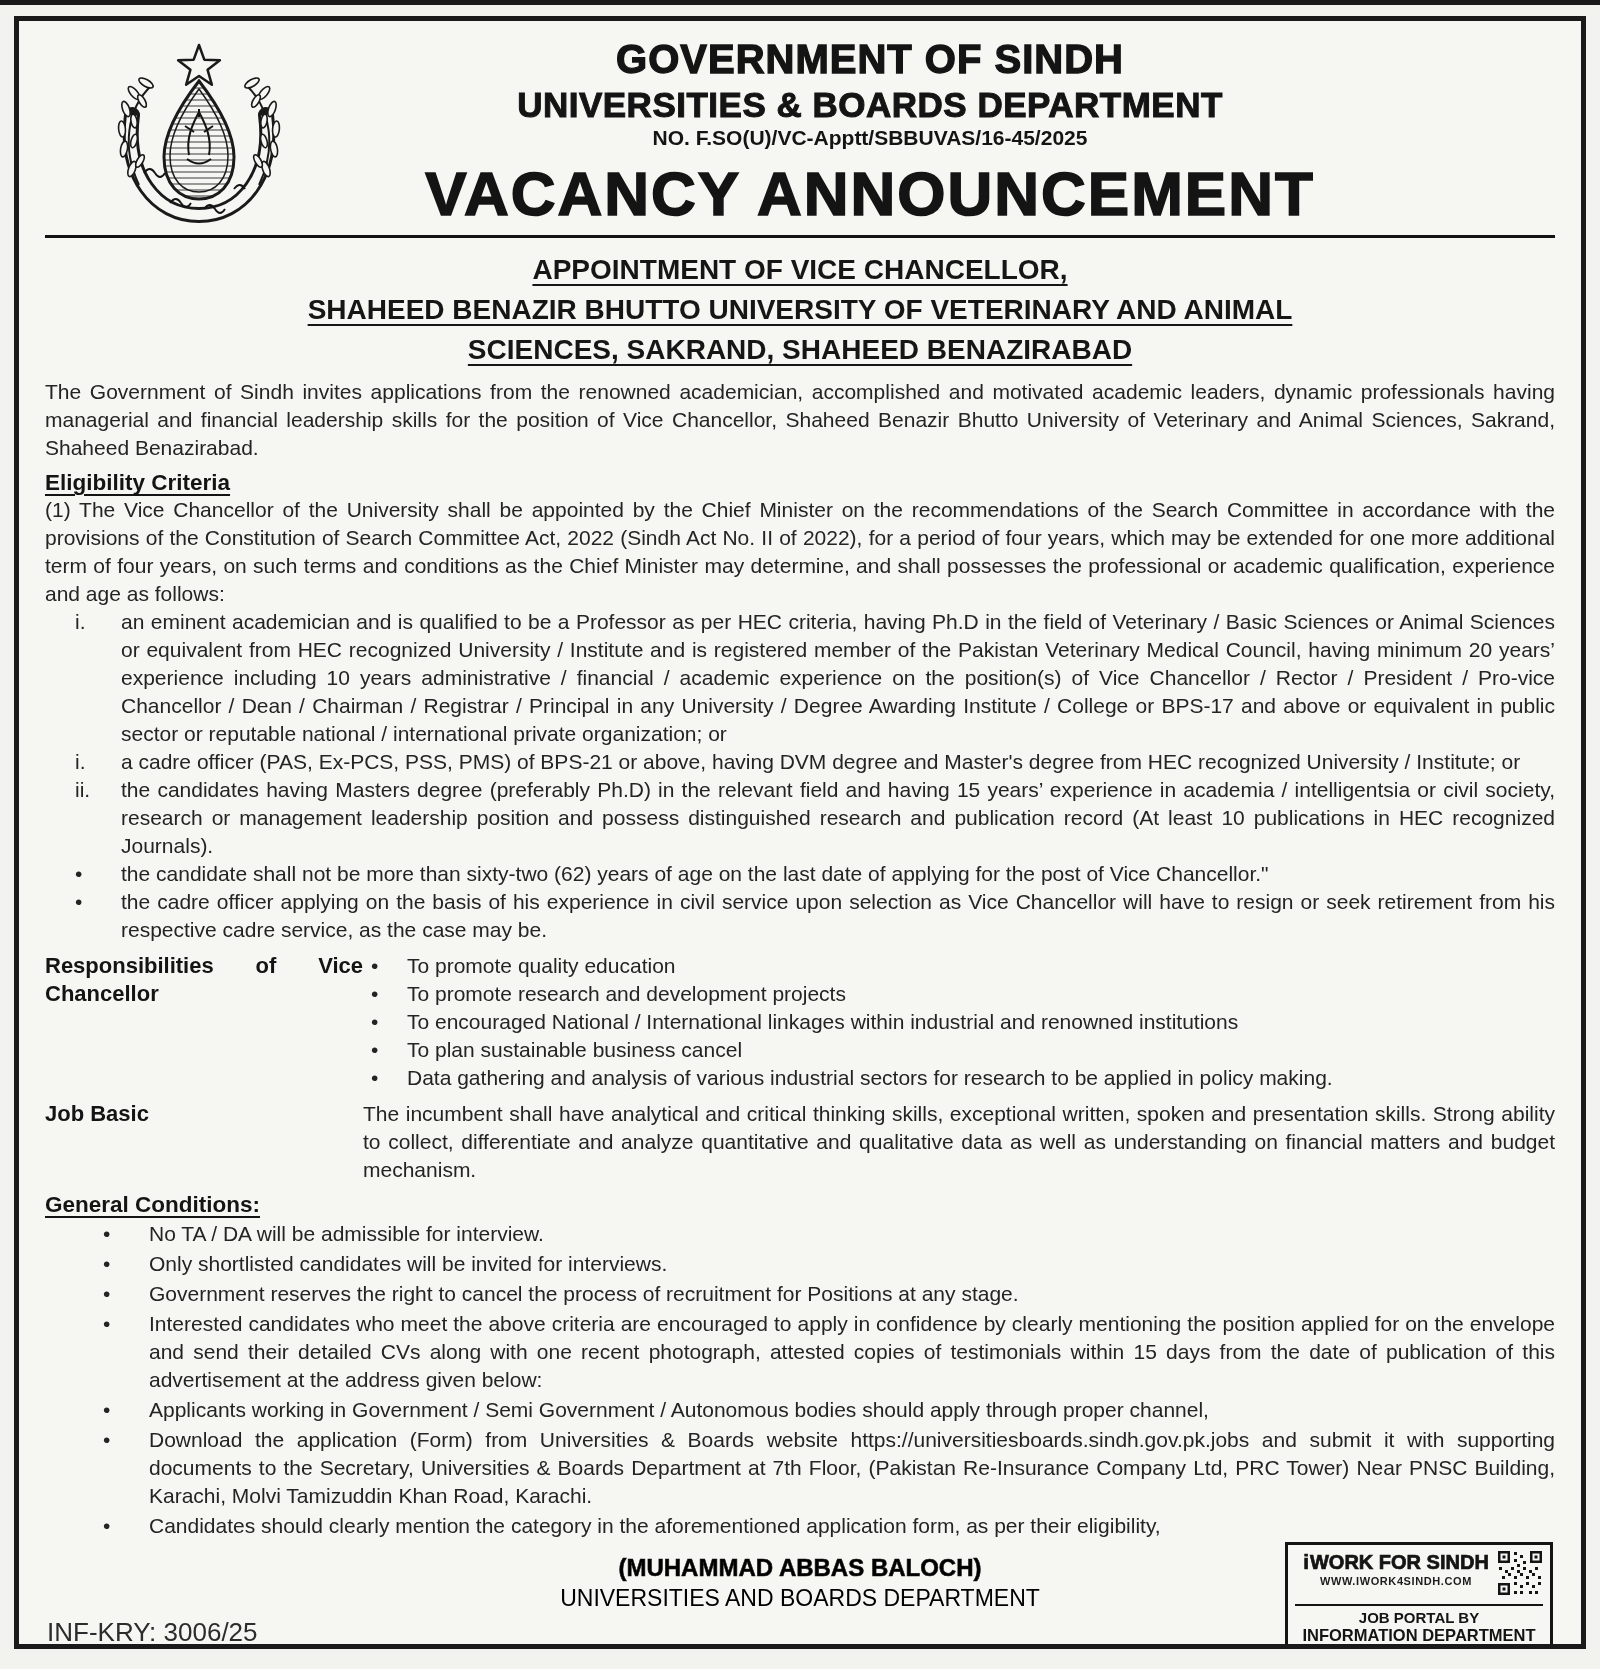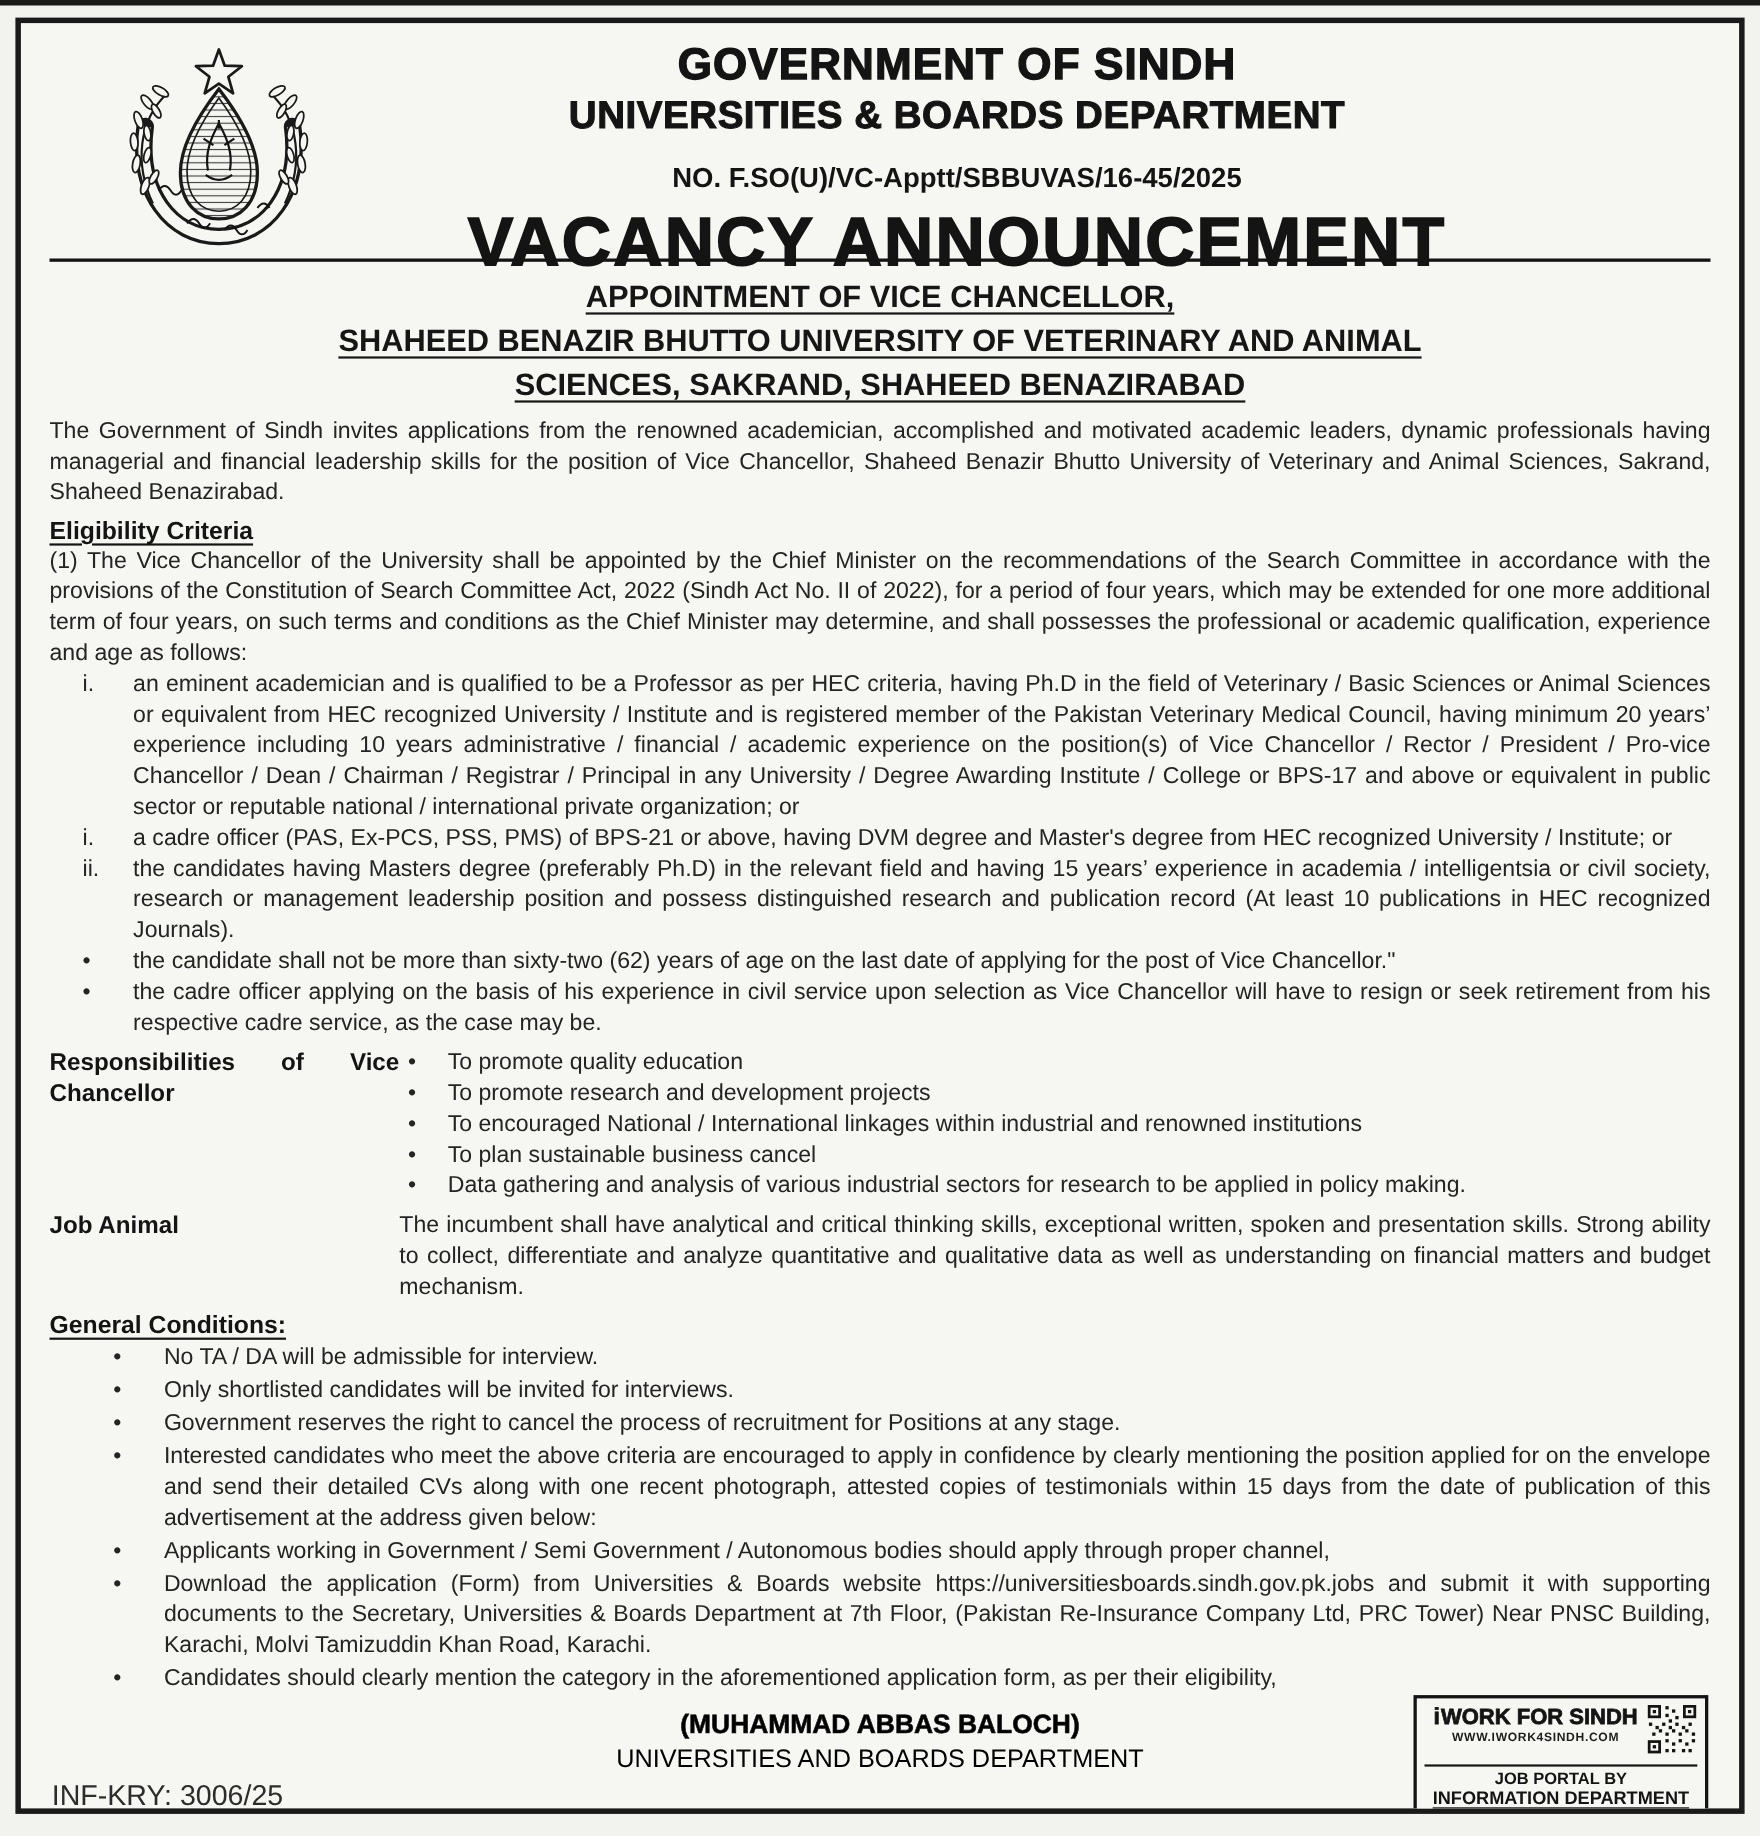--- a/index.html
+++ b/index.html
@@ -16,21 +16,21 @@
     border: 5px solid #1a1a1a; background: #f6f6f3;
     padding: 12px 26px 10px; overflow: hidden;
     display: flex; flex-direction: column;
   }
   
   .header { position: relative; min-height: 198px; }
   .logo { position: absolute; left: 28px; top: 4px; }
   .header-text { text-align: center; padding-left: 140px; padding-top: 4px; color: #141414; }
   .h-govt    { font-size: 40px; font-weight: 700; letter-spacing: 1px; -webkit-text-stroke: 1.3px #141414; }
   .h-dept    { font-size: 35px; font-weight: 700; letter-spacing: .5px; margin-top: 3px; -webkit-text-stroke: 1px #141414; }
-  .h-ref     { font-size: 25px; font-weight: 700; margin-top: 23px; }
+  .h-ref     { font-size: 21px; font-weight: 700; margin-top: 1px; }
   .h-vacancy { font-size: 62px; font-weight: 700; letter-spacing: 2px; margin-top: 8px; -webkit-text-stroke: 1.6px #141414; }
   .rule { border-bottom: 3px solid #141414; margin-top: 4px; }
   
   .title { text-align: center; font-weight: 700; font-size: 28px; line-height: 1.42; margin-top: 12px; color: #161616; }
   .title > div { text-decoration: underline; text-underline-offset: 5px; text-decoration-thickness: 2px; }
   
   .bodytext { font-size: 21px; line-height: 28px; text-align: justify; color: #242424; }
   .para { margin-top: 9px; }
   .section-heading {
     display: inline-block; font-size: 22.5px; font-weight: 700; color: #141414;
@@ -210,21 +210,21 @@
           <span class="text">To plan sustainable business cancel</span>
         </div>
         <div class="r-li">
           <span class="marker">•</span>
           <span class="text">Data gathering and analysis of various industrial sectors for research to be applied in policy making.</span>
         </div>
       </div>
     </div>
 
     <div class="two-col bodytext">
-      <div class="label">Job Animal</div>
+      <div class="label">Job Basic</div>
       <div class="content">
         <div class="text" style="text-align:justify;">The incumbent shall have analytical and critical thinking skills, exceptional written, spoken and presentation skills. Strong ability to collect, differentiate and analyze quantitative and qualitative data as well as understanding on financial matters and budget mechanism.</div>
       </div>
     </div>
 
     <div>
       <span class="section-heading">General Conditions:</span>
     </div>
     <div class="bodytext">
       <div class="gc-li">

